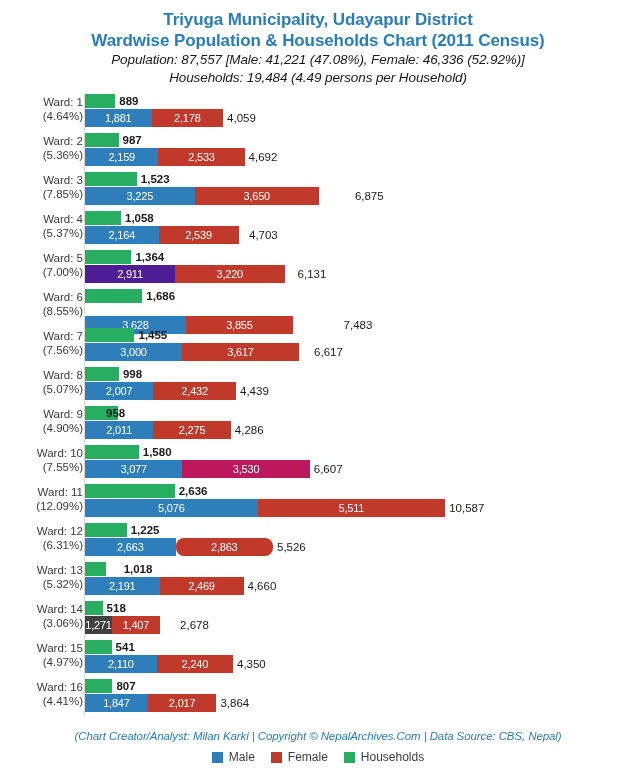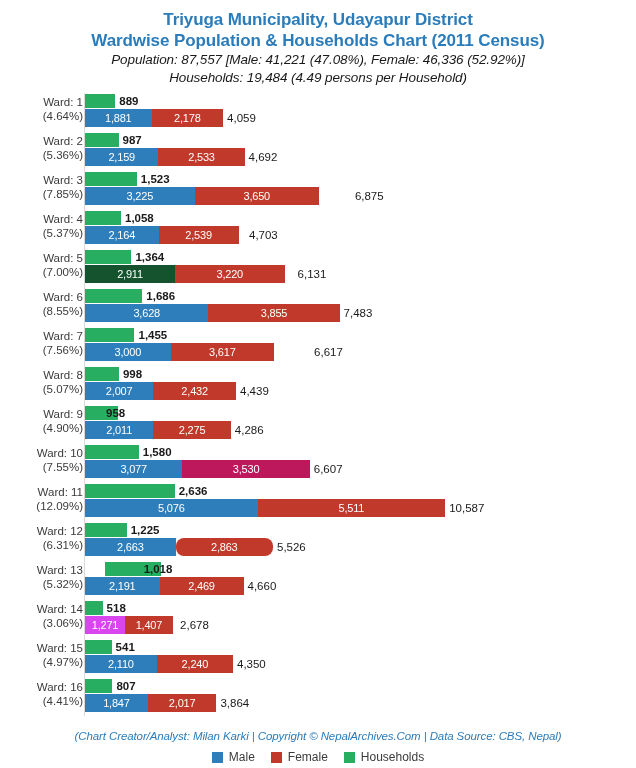--- a/index.html
+++ b/index.html
@@ -237,56 +237,56 @@
       </div>
     </div>
     <div class="row" style="top: 157px;">
       <div class="row-label"><span>Ward: 5</span><span class="pct">(7.00%)</span></div>
       <div class="bars">
         <div class="bar bar-hh" style="width: 46.4033px;">
           <div class="seg" style="width: 100%; background: rgb(39, 174, 96);"></div>
           <span class="outer-label" style="left: 46.4033px;">1,364</span>
         </div>
         <div class="bar bar-pop" style="width: 208.577px;">
-          <div class="seg" style="width: 90px; background: #14532d;">
+          <div class="seg" style="width: 90px; background: #4c1d95;">
             <span class="seg-label">2,911</span>
           </div>
           <div class="seg" style="width: 109.544px; background: rgb(192, 57, 43);">
             <span class="seg-label">3,220</span>
           </div>
           <span class="outer-label" style="left: 208.577px;">6,131</span>
         </div>
       </div>
     </div>
     <div class="row" style="top: 196px;">
       <div class="row-label"><span>Ward: 6</span><span class="pct">(8.55%)</span></div>
       <div class="bars">
         <div class="bar bar-hh" style="width: 57.3577px;">
           <div class="seg" style="width: 100%; background: rgb(39, 174, 96);"></div>
           <span class="outer-label" style="left: 57.3577px;">1,686</span>
         </div>
-        <div class="bar bar-pop" style="width: 276px;">
+        <div class="bar bar-pop" style="width: 208px; margin-top: 12px;">
           <div class="seg" style="width: 123.425px; background: rgb(46, 126, 187);">
             <span class="seg-label">3,628</span>
           </div>
           <div class="seg" style="width: 131.147px; background: rgb(192, 57, 43);">
             <span class="seg-label">3,855</span>
           </div>
           <span class="outer-label" style="left: 254.572px;">7,483</span>
         </div>
       </div>
     </div>
     <div class="row" style="top: 235px;">
       <div class="row-label"><span>Ward: 7</span><span class="pct">(7.56%)</span></div>
       <div class="bars">
         <div class="bar bar-hh" style="width: 49.4991px;">
           <div class="seg" style="width: 100%; background: rgb(39, 174, 96);"></div>
           <span class="outer-label" style="left: 49.4991px;">1,455</span>
         </div>
-        <div class="bar bar-pop" style="width: 189px;">
+        <div class="bar bar-pop" style="width: 214px;">
           <div class="seg" style="width: 102.06px; background: rgb(46, 126, 187);">
             <span class="seg-label">3,000</span>
           </div>
           <div class="seg" style="width: 123.05px; background: rgb(192, 57, 43);">
             <span class="seg-label">3,617</span>
           </div>
           <span class="outer-label" style="left: 225.11px;">6,617</span>
         </div>
       </div>
     </div>
@@ -376,21 +376,21 @@
           <div class="seg" style="width: 97.3993px; background: rgb(192, 57, 43); border-radius: 8px;">
             <span class="seg-label">2,863</span>
           </div>
           <span class="outer-label" style="left: 187.995px;">5,526</span>
         </div>
       </div>
     </div>
     <div class="row" style="top: 469px;">
       <div class="row-label"><span>Ward: 13</span><span class="pct">(5.32%)</span></div>
       <div class="bars">
-        <div class="bar bar-hh" style="width: 56px; margin-left: 20px;">
+        <div class="bar bar-hh" style="width: 21px;">
           <div class="seg" style="width: 100%; background: rgb(39, 174, 96);"></div>
           <span class="outer-label" style="left: 34.6324px;">1,018</span>
         </div>
         <div class="bar bar-pop" style="width: 158.533px;">
           <div class="seg" style="width: 74.5378px; background: rgb(46, 126, 187);">
             <span class="seg-label">2,191</span>
           </div>
           <div class="seg" style="width: 83.9954px; background: rgb(192, 57, 43);">
             <span class="seg-label">2,469</span>
           </div>
@@ -399,21 +399,21 @@
       </div>
     </div>
     <div class="row" style="top: 508px;">
       <div class="row-label"><span>Ward: 14</span><span class="pct">(3.06%)</span></div>
       <div class="bars">
         <div class="bar bar-hh" style="width: 17.6224px;">
           <div class="seg" style="width: 100%; background: rgb(39, 174, 96);"></div>
           <span class="outer-label" style="left: 17.6224px;">518</span>
         </div>
         <div class="bar bar-pop" style="width: 91.1056px;">
-          <div class="seg" style="width: 40px; background: #d946ef;">
+          <div class="seg" style="width: 27px; background: #404040;">
             <span class="seg-label">1,271</span>
           </div>
           <div class="seg" style="width: 47.8661px; background: rgb(192, 57, 43);">
             <span class="seg-label">1,407</span>
           </div>
           <span class="outer-label" style="left: 91.1056px;">2,678</span>
         </div>
       </div>
     </div>
     <div class="row" style="top: 547px;">

